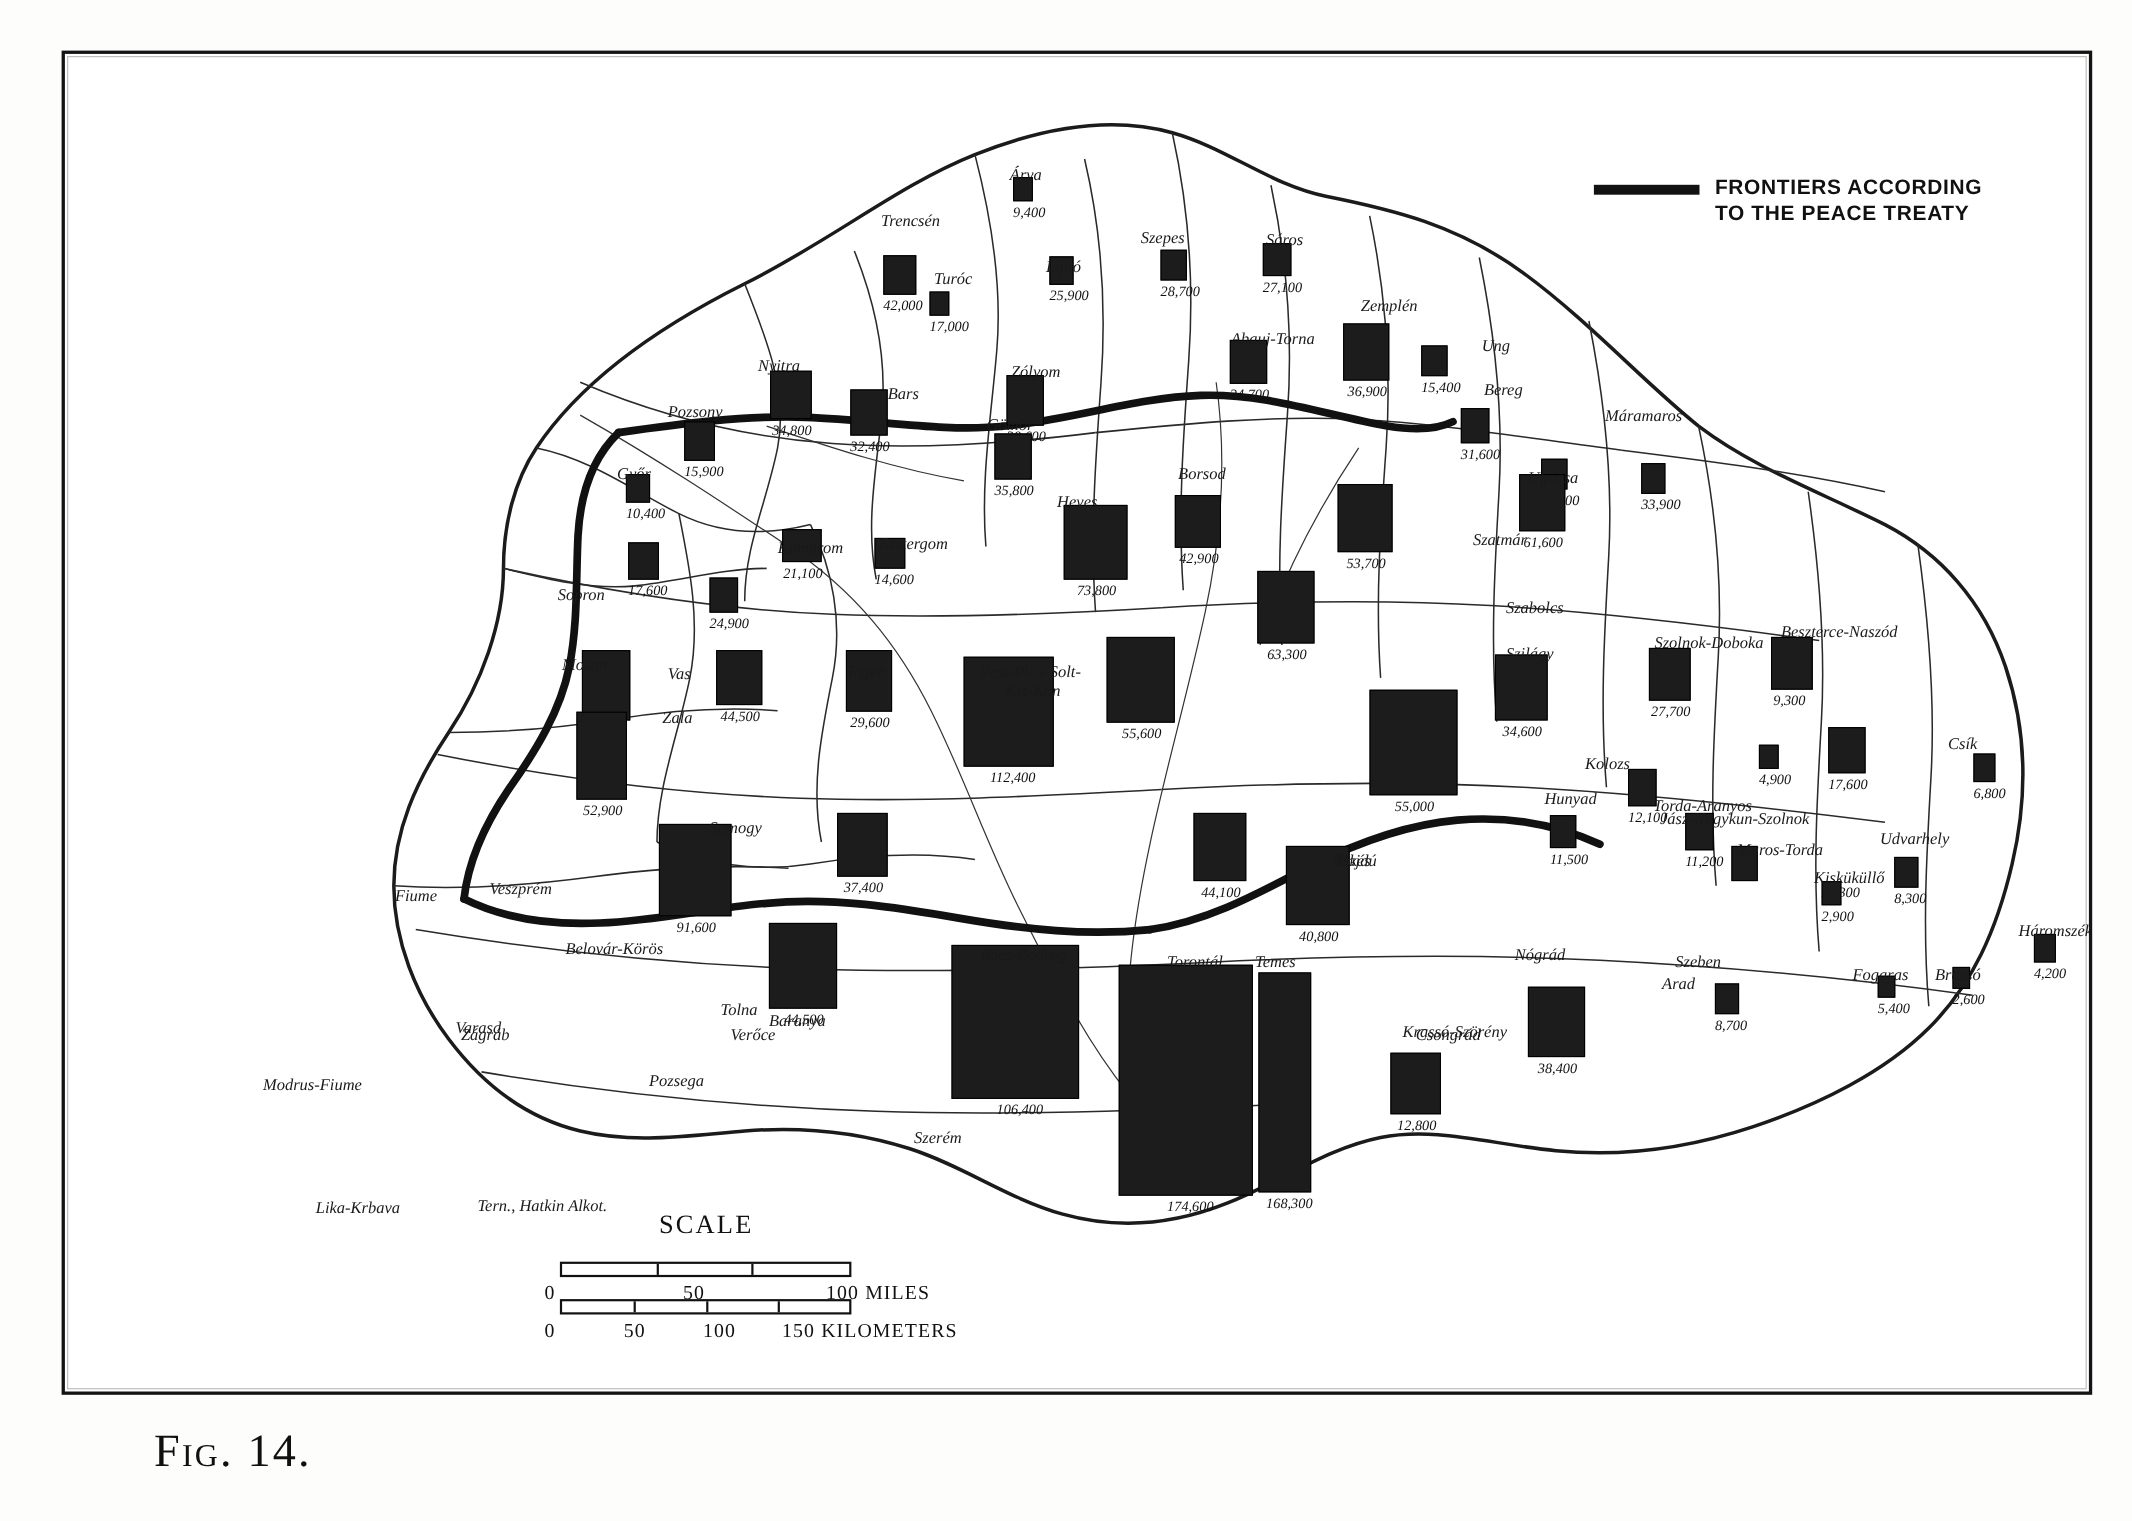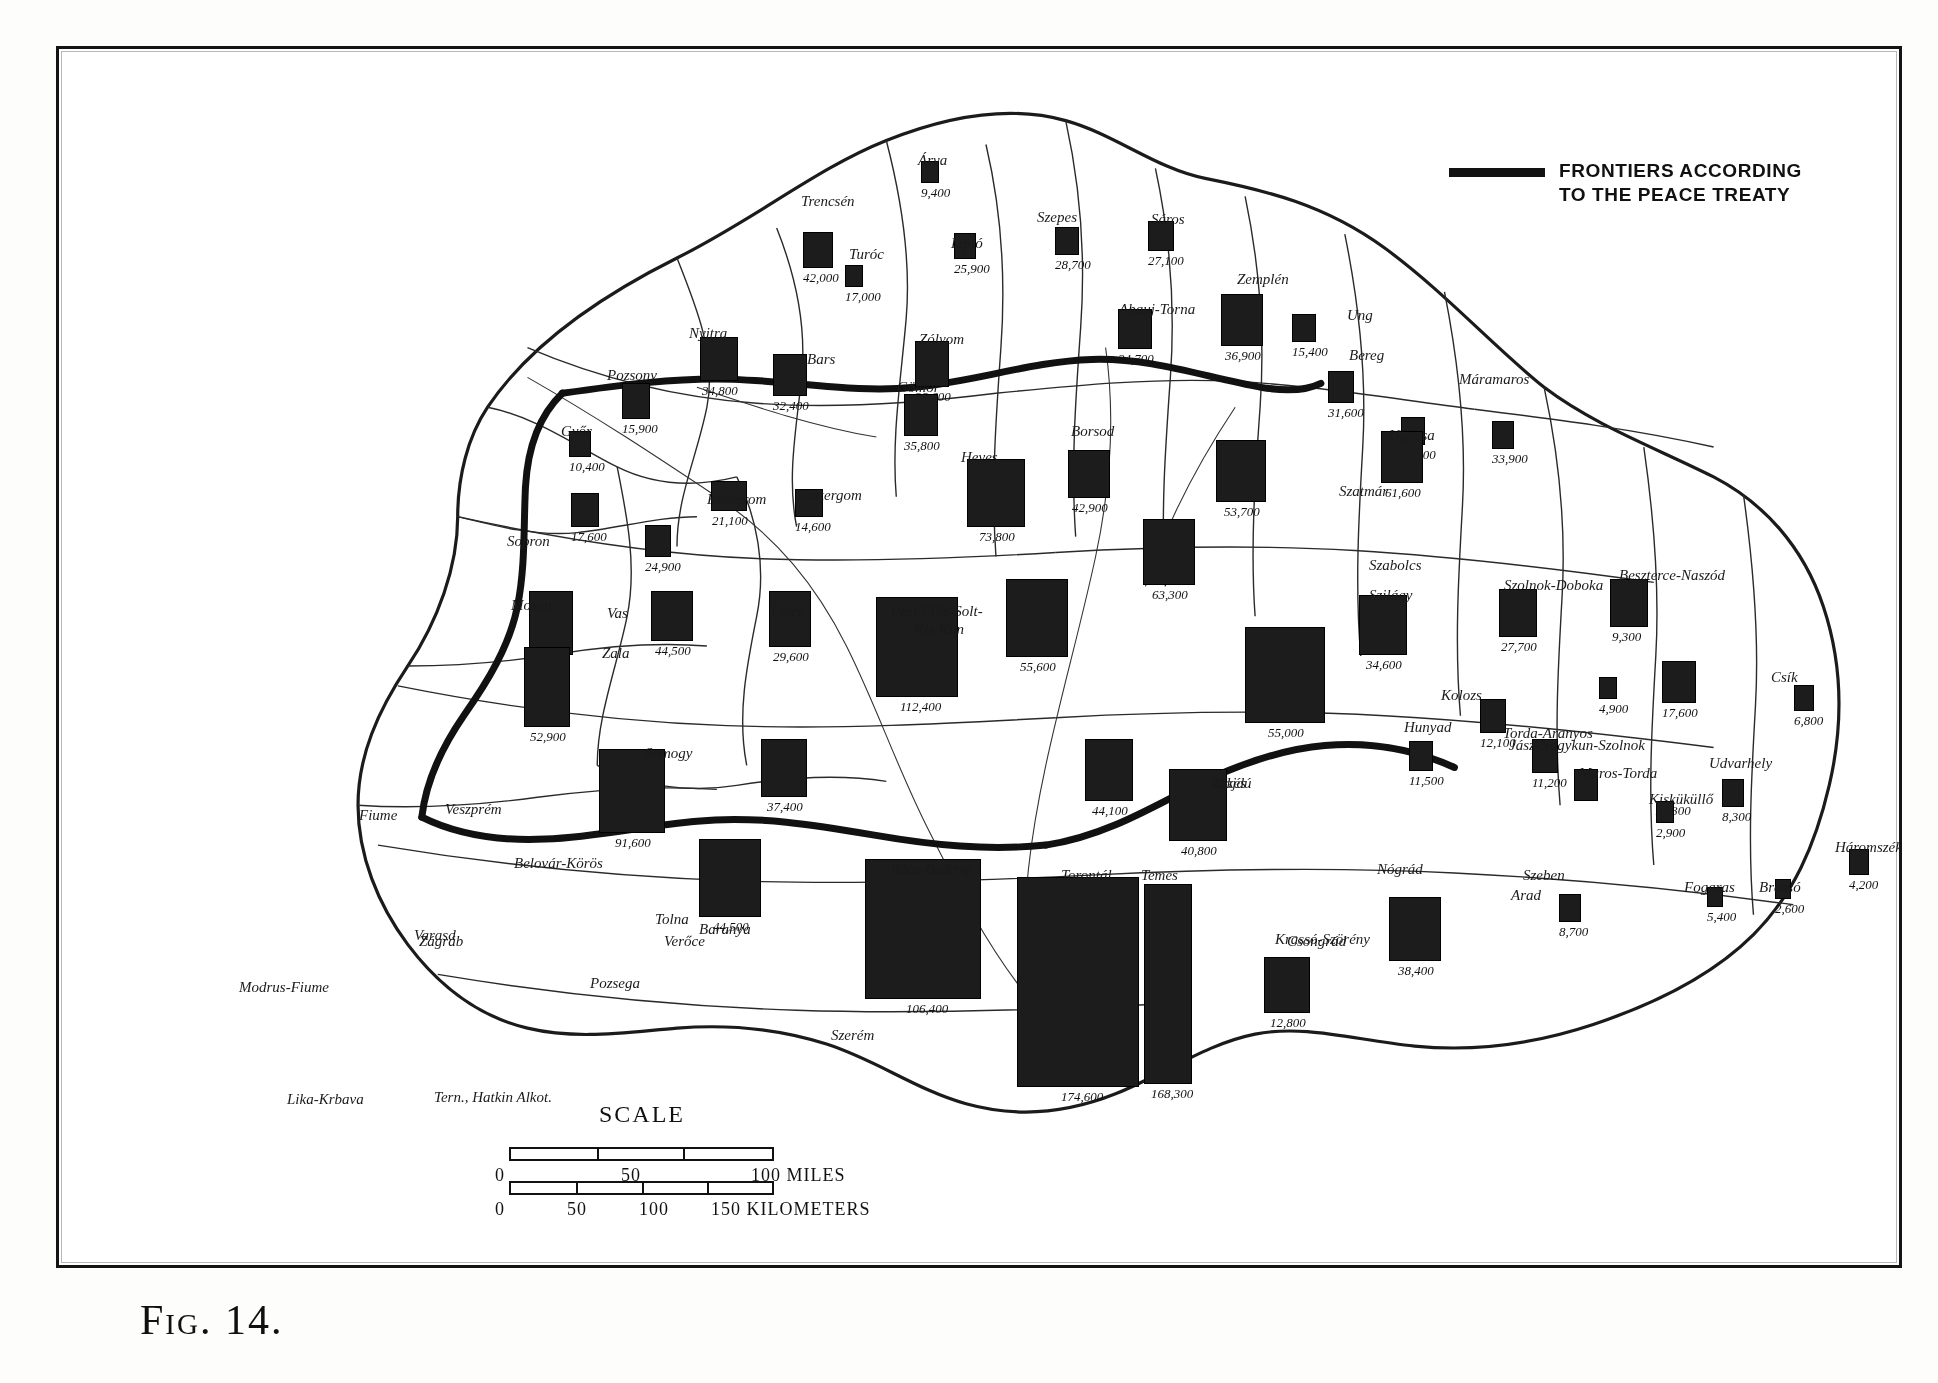--- a/index.html
+++ b/index.html
@@ -430,21 +430,21 @@
         <div class="region-name" style="left: 790px; top: 197px;">Turóc</div>
         <div class="region-name" style="left: 892px; top: 186px;">Liptó</div>
         <div class="region-name" style="left: 978px; top: 160px;">Szepes</div>
         <div class="region-name" style="left: 1092px; top: 162px;">Sáros</div>
         <div class="region-name" style="left: 1178px; top: 222px;">Zemplén</div>
         <div class="region-name" style="left: 1288px; top: 258px;">Ung</div>
         <div class="region-name" style="left: 1290px; top: 298px;">Bereg</div>
         <div class="region-name" style="left: 1400px; top: 322px;">Máramaros</div>
         <div class="region-name" style="left: 1330px; top: 378px;">Ugocsa</div>
         <div class="region-name" style="left: 1280px; top: 434px;">Szatmár</div>
-        <div class="region-name" style="left: 1310px; top: 508px;">Szabolcs</div>
+        <div class="region-name" style="left: 1310px; top: 496px;">Szabolcs</div>
         <div class="region-name" style="left: 1310px; top: 538px;">Szilágy</div>
         <div class="region-name" style="left: 1445px; top: 528px;">Szolnok-Doboka</div>
         <div class="region-name" style="left: 1560px; top: 518px;">Beszterce-Naszód</div>
         <div class="region-name" style="left: 1712px; top: 620px;">Csík</div>
         <div class="region-name" style="left: 1650px; top: 706px;">Udvarhely</div>
         <div class="region-name" style="left: 1590px; top: 742px;">Kisküküllő</div>
         <div class="region-name" style="left: 1776px; top: 790px;">Háromszék</div>
         <div class="region-name" style="left: 1700px; top: 830px;">Brassó</div>
         <div class="region-name" style="left: 1625px; top: 830px;">Fogaras</div>
         <div class="region-name" style="left: 1464px; top: 818px;">Szeben</div>

